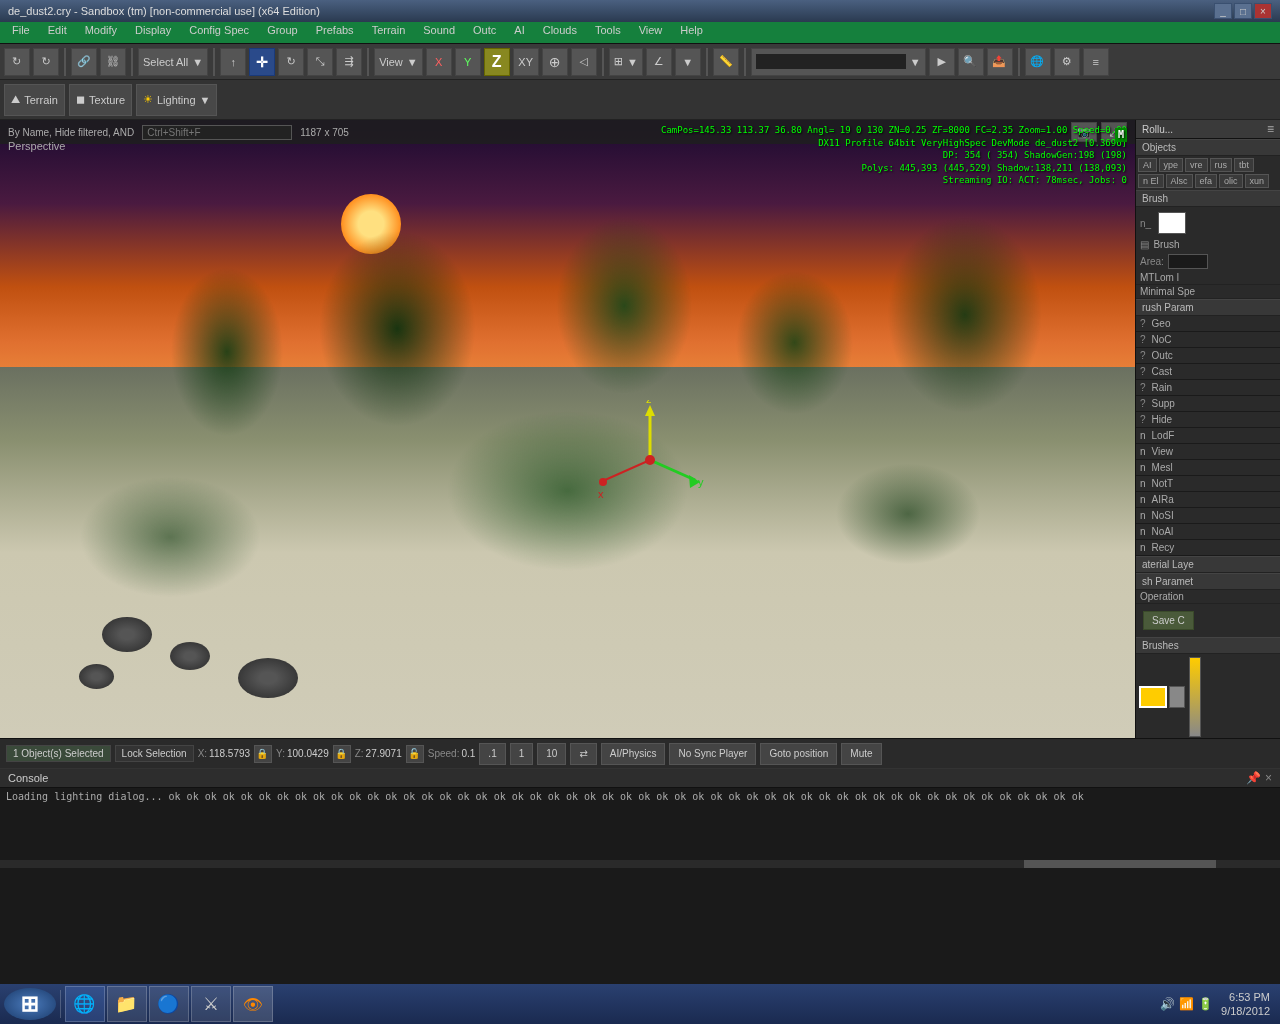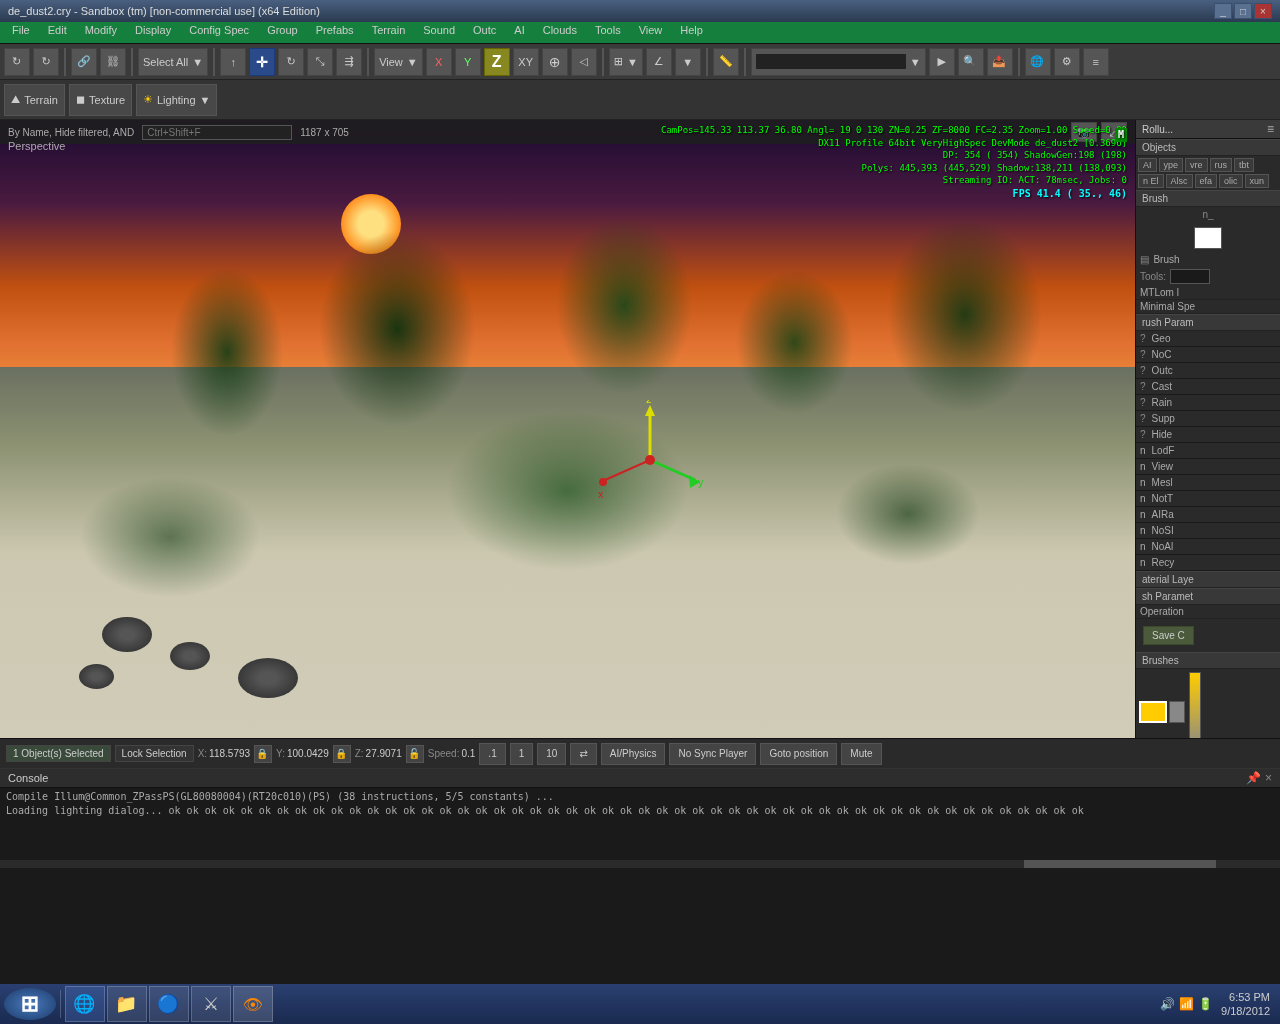--- a/index.html
+++ b/index.html
@@ -639,21 +639,20 @@
         <div class="tb-btn" style="height:20px;">⤢</div>
       </div>
     </div>
 
     <div id="viewport-stats">
       <div style="color:#00ff00;font-size:9px;">CamPos=145.33 113.37 36.80 Angl= 19  0 130 ZN=0.25 ZF=8000 FC=2.35 Zoom=1.00 Speed=0.00</div>
       <div style="color:#00ff00;font-size:9px;">DX11 Profile 64bit VeryHighSpec DevMode de_dust2 [0.3696]</div>
       <div style="color:#00ff00;font-size:9px;">DP:  354 ( 354) ShadowGen:198 (198)</div>
       <div style="color:#00ff00;font-size:9px;">Polys: 445,393 (445,529) Shadow:138,211 (138,093)</div>
       <div style="color:#00ff00;font-size:9px;">Streaming IO: ACT: 78msec, Jobs: 0</div>
-      <div id="viewport-fps" style="color:#00ffff;font-size:10px;font-weight:bold;">FPS  41.4 ( 35., 46)</div>
       <div id="viewport-m-badge">M</div>
     </div>
 
     <div id="viewport-label" style="position:absolute;top:20px;left:8px;color:#aaa;font-size:11px;">Perspective</div>
 
     <div id="gizmo" style="position:absolute; left:52%; bottom:35%;">
       <svg width="120" height="120">
 
         <line x1="60" y1="60" x2="60" y2="10" stroke="#dddd00" stroke-width="3"></line>
         <polygon points="60,5 55,16 65,16" fill="#dddd00"></polygon>
@@ -692,31 +691,31 @@
       <div class="obj-type-btn">Alsc</div>
       <div class="obj-type-btn">efa</div>
       <div class="obj-type-btn">olic</div>
       <div class="obj-type-btn">xun</div>
     </div>
 
     <div class="section-header">
       <span>Brush</span>
     </div>
     <div class="brush-section">
-      <div style="display:flex;align-items:center;gap:4px;flex-direction:column;">
+      <div style="display:flex;align-items:center;gap:4px;">
         <span style="color:#888;font-size:10px;">n_</span>
         <div class="brush-color-swatch"></div>
       </div>
       <div style="display:flex;align-items:center;gap:4px;margin-top:2px;">
         <span style="color:#888;font-size:10px;">▤</span>
         <span style="font-size:10px;color:#aaa;">Brush</span>
       </div>
     </div>
     <div class="brush-area-row">
-      <span style="color:#888;font-size:10px;">Tools:</span>
+      <span style="color:#888;font-size:10px;">Area:</span>
       <input class="brush-input" value="" style="">
     </div>
     <div class="panel-row">
       <span>MTL</span>
       <span>om l</span>
     </div>
     <div class="panel-row">
       <span>Minimal Spe</span>
     </div>
 
@@ -847,21 +846,20 @@
 
 <div id="console-area">
   <div id="console-header">
     <span style="color:#ccc;font-size:11px;">Console</span>
     <div style="display:flex;gap:4px;">
       <div style="cursor:pointer;color:#888;font-size:12px;">📌</div>
       <div style="cursor:pointer;color:#888;font-size:12px;">×</div>
     </div>
   </div>
   <div id="console-content">
-    <div>Compile Illum@Common_ZPassPS(GL80080004)(RT20c010)(PS) (38 instructions, 5/5 constants) ...</div>
     <div>Loading lighting dialog... ok ok ok ok ok ok ok ok ok ok ok ok ok ok ok ok ok ok ok ok ok ok ok ok ok ok ok ok ok ok ok ok ok ok ok ok ok ok ok ok ok ok ok ok ok ok ok ok ok ok ok</div>
   </div>
   <div id="console-scrollbar">
     <div id="console-scrollbar-thumb"></div>
   </div>
 </div>
 
 <div id="taskbar" style="position:fixed;bottom:0;left:0;width:1280px;height:40px;background:linear-gradient(to bottom,#2a4070,#1a2a50);display:flex;align-items:center;padding:0 4px;gap:2px;z-index:100;">
   <div class="taskbar-start">
     <span style="font-size:22px;color:#fff;">⊞</span>

